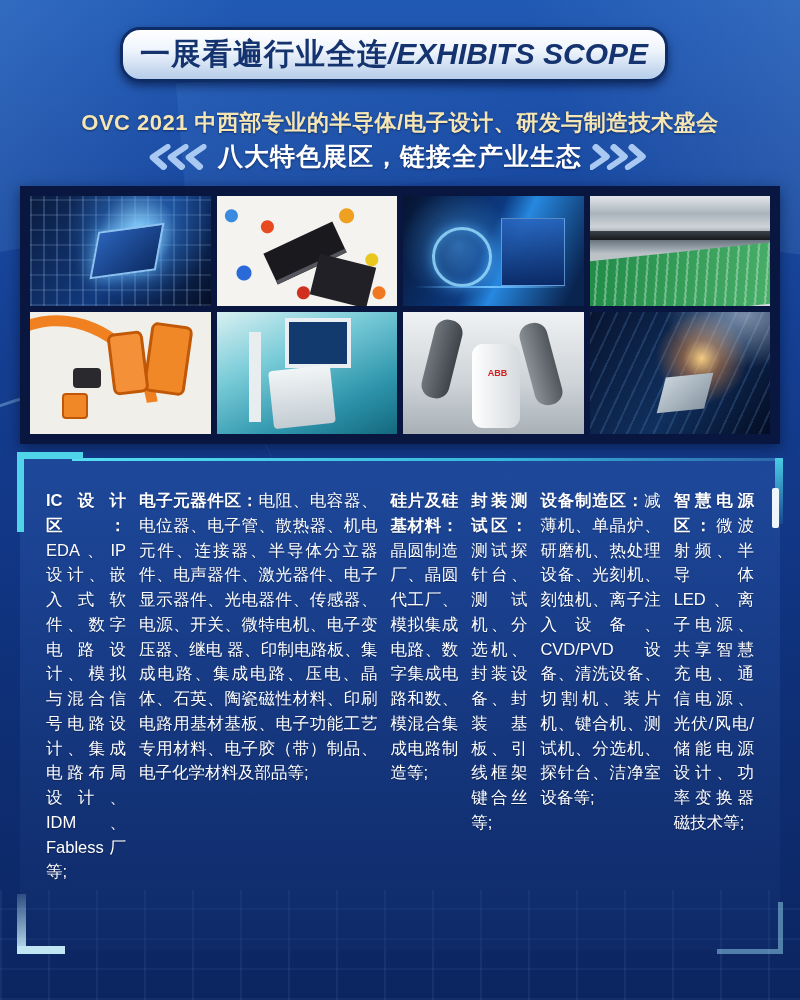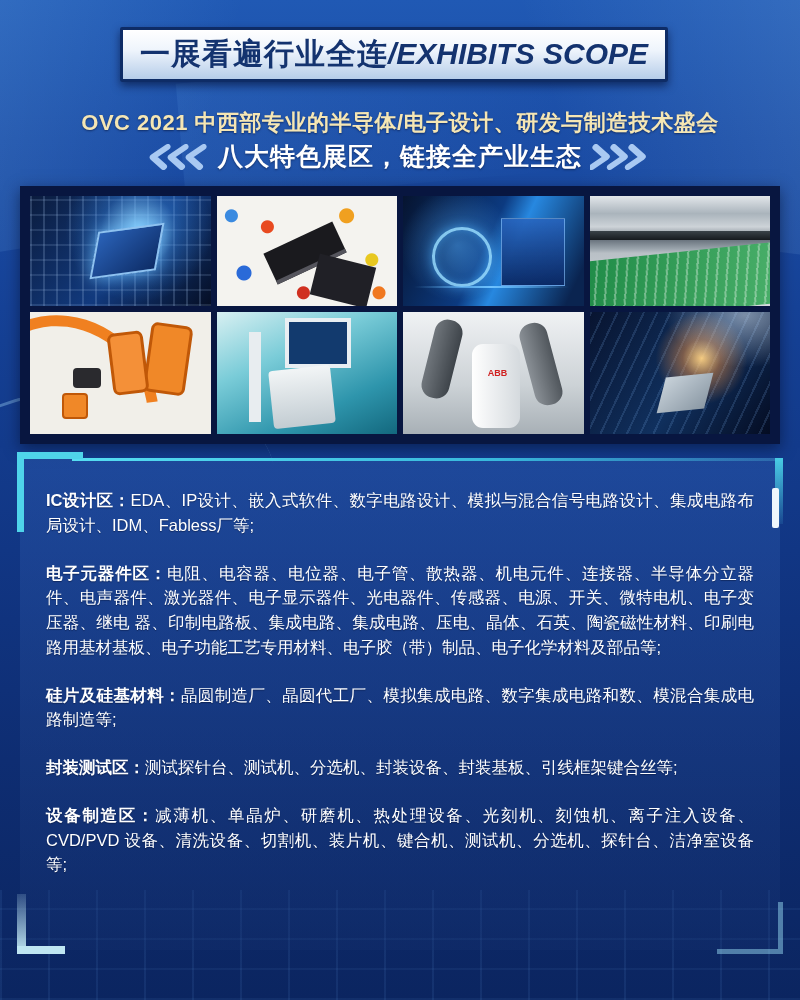--- a/index.html
+++ b/index.html
@@ -12,21 +12,21 @@
   .bg-streak2{position:absolute;top:-70px;right:-90px;width:560px;height:300px;
     background:linear-gradient(245deg,rgba(170,220,255,.20),rgba(170,220,255,0) 60%);transform:rotate(7deg);}
   .bg-streak3{position:absolute;top:60px;left:180px;width:540px;height:120px;
     background:linear-gradient(100deg,rgba(120,190,255,.10),transparent 70%);transform:rotate(-5deg);}
   .bg-swoosh{position:absolute;left:-150px;top:390px;width:430px;height:250px;border-radius:50%;
     border-top:3px solid rgba(170,225,255,.35);transform:rotate(-14deg);}
   .bg-circuit{position:absolute;left:0;right:0;bottom:0;height:110px;opacity:.8;
     background:repeating-linear-gradient(90deg,rgba(110,170,240,.12) 0 2px,transparent 2px 48px),
                repeating-linear-gradient(0deg,rgba(110,170,240,.09) 0 2px,transparent 2px 30px);}
   
-  .pill{position:absolute;left:120px;top:27px;width:548px;height:55px;border-radius:2px;
+  .pill{position:absolute;left:120px;top:27px;width:548px;height:55px;border-radius:20px;
     background:linear-gradient(180deg,#ffffff 0%,#eef4fc 42%,#b6cde9 100%);
     border:3px solid #0e2c66;box-shadow:0 4px 9px rgba(2,10,40,.55), inset 0 1px 0 #fff;
     display:flex;align-items:center;justify-content:center;box-sizing:border-box;}
   .pill-text{font-size:30px;font-weight:800;color:#14336f;letter-spacing:1px;white-space:nowrap;}
   .pill-en{font-style:italic;letter-spacing:0;}
   
   .sub1{position:absolute;left:0;top:108px;width:800px;text-align:center;
     font-size:22px;font-weight:700;color:#f5e6b4;letter-spacing:.5px;text-shadow:0 1px 2px rgba(0,10,40,.5);}
   .sub2{position:absolute;left:0;top:140px;width:800px;display:flex;align-items:center;justify-content:center;gap:8px;}
   .sub2-text{font-size:25px;font-weight:800;color:#ffffff;letter-spacing:1px;text-shadow:0 1px 2px rgba(0,10,40,.5);}
@@ -104,21 +104,21 @@
     border-top:7px solid #4fd4ea;border-left:7px solid #4fd4ea;box-sizing:border-box;}
   .panel .tr{position:absolute;top:0;right:-3px;width:8px;height:66px;
     background:linear-gradient(180deg,#48cce4,rgba(80,190,225,.12));}
   .panel .trbar{position:absolute;top:30px;right:1px;width:7px;height:40px;background:#eef6fc;border-radius:2px;}
   .panel .bl{position:absolute;bottom:-4px;left:-3px;width:9px;height:60px;
     background:linear-gradient(0deg,#bfe6f2,rgba(190,230,245,.18));}
   .panel .blfoot{position:absolute;bottom:-4px;left:-3px;width:48px;height:8px;background:#bfe6f2;}
   .panel .br{position:absolute;bottom:-4px;right:-3px;width:66px;height:52px;box-sizing:border-box;
     border-bottom:5px solid rgba(150,215,240,.5);border-right:5px solid rgba(150,215,240,.5);}
   .panel-content{position:absolute;inset:0;padding:30px 26px 16px 26px;box-sizing:border-box;
-    display:flex;flex-direction:column;gap:23px;}
+    display:flex;flex-direction:row;gap:13px;}
   .section{margin:0;color:#ffffff;font-size:16.5px;line-height:1.5;text-align:justify;
     text-shadow:0 1px 1px rgba(0,8,30,.4);}
   .zlabel{font-weight:800;}
 </style>
 </head>
 <body>
 
 <div class="page">
 
   <div class="bg-streak1"></div>
@@ -200,16 +200,17 @@
     <div class="bl"></div>
     <div class="blfoot"></div>
     <div class="br"></div>
 
     <div class="panel-content">
       <p class="section"><span class="zlabel">IC设计区：</span><span>EDA、IP设计、嵌入式软件、数字电路设计、模拟与混合信号电路设计、集成电路布局设计、IDM、Fabless厂等;</span></p>
       <p class="section"><span class="zlabel">电子元器件区：</span><span>电阻、电容器、电位器、电子管、散热器、机电元件、连接器、半导体分立器件、电声器件、激光器件、电子显示器件、光电器件、传感器、电源、开关、微特电机、电子变压器、继电 器、印制电路板、集成电路、集成电路、压电、晶体、石英、陶瓷磁性材料、印刷电路用基材基板、电子功能工艺专用材料、电子胶（带）制品、电子化学材料及部品等;</span></p>
       <p class="section"><span class="zlabel">硅片及硅基材料：</span><span>晶圆制造厂、晶圆代工厂、模拟集成电路、数字集成电路和数、模混合集成电路制造等;</span></p>
       <p class="section"><span class="zlabel">封装测试区：</span><span>测试探针台、测试机、分选机、封装设备、封装基板、引线框架键合丝等;</span></p>
       <p class="section"><span class="zlabel">设备制造区：</span><span>减薄机、单晶炉、研磨机、热处理设备、光刻机、刻蚀机、离子注入设备、CVD/PVD 设备、清洗设备、切割机、装片机、键合机、测试机、分选机、探针台、洁净室设备等;</span></p>
+      <p class="section"><span class="zlabel">智慧电源区：</span><span>微波射频、半导体LED、离子电源、共享智慧充电、通信电源、光伏/风电/储能电源设计、功率变换器磁技术等;</span></p>
     </div>
   </div>
 
 </div>
 
 </body></html>

